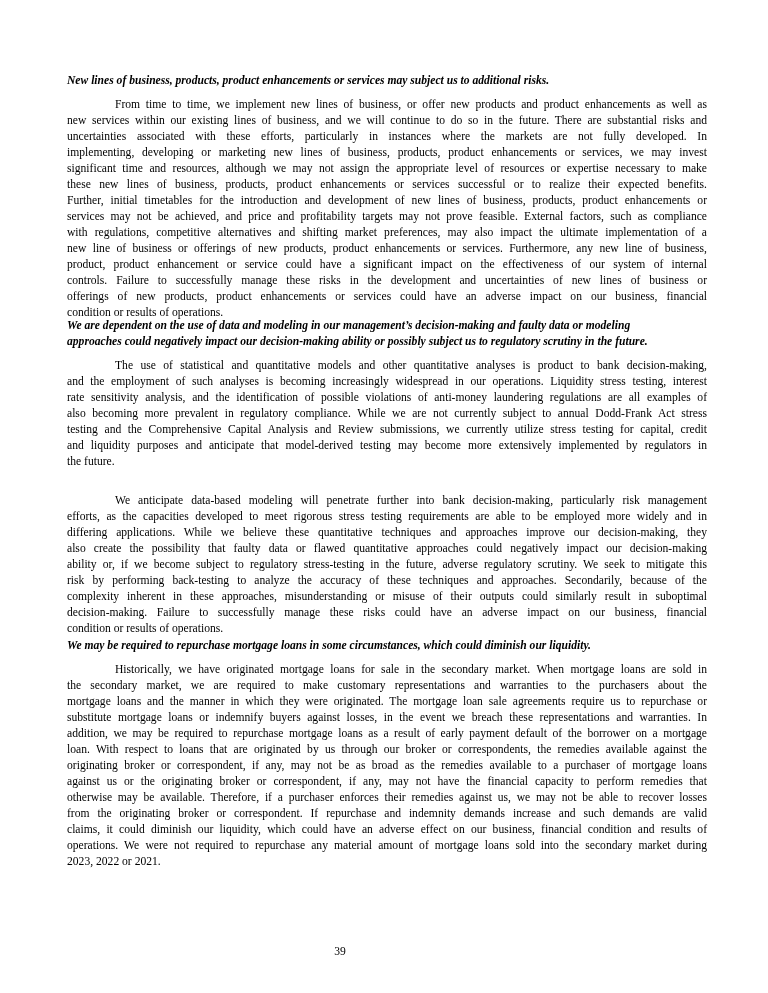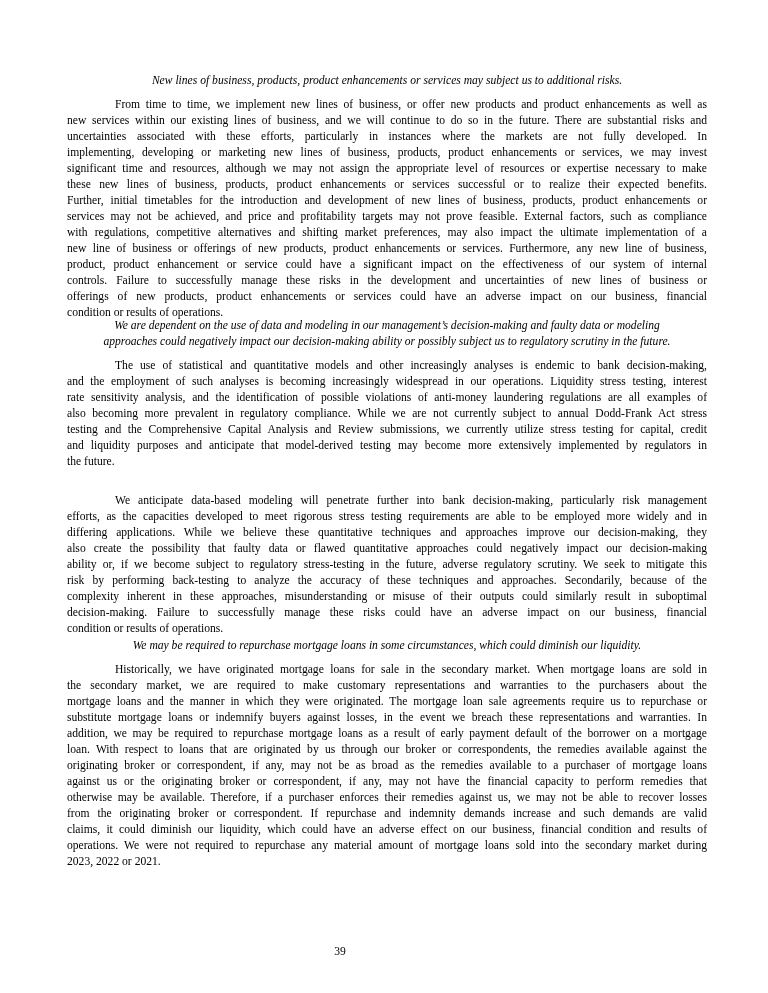--- a/index.html
+++ b/index.html
@@ -3,21 +3,21 @@
   <meta charset="utf-8">
   <style>
     html, body { margin: 0; padding: 0; background: #ffffff; }
     body { width: 768px; height: 993px; position: relative; overflow: hidden; }
     .page {
       position: absolute; left: 0; top: 0; width: 768px; height: 993px;
       font-family: "Liberation Serif", serif; color: #000; font-size: 11.6px;
     }
     .heading {
       position: absolute; left: 67px; width: 640px;
-      font-weight: normal; font-style: italic; line-height: 16px; white-space: nowrap; text-align: center;
+      font-weight: bold; font-style: italic; line-height: 16px; white-space: nowrap;
     }
     .para { position: absolute; left: 67px; width: 640px; }
     .line { display: block; height: 16px; line-height: 16px; white-space: nowrap; }
     .line.just { text-align: justify; text-align-last: justify; }
     .line.indent { padding-left: 48px; box-sizing: border-box; }
     .page-number {
       position: absolute; left: 0; width: 680px; top: 944px;
       text-align: center; line-height: 16px;
     }
   </style>
@@ -42,21 +42,21 @@
     <span class="line just">controls. Failure to successfully manage these risks in the development and uncertainties of new lines of business or</span>
     <span class="line just">offerings of new products, product enhancements or services could have an adverse impact on our business, financial</span>
     <span class="line">condition or results of operations.</span>
   </div>
 
   <div class="heading" style="top:318px;">
     <span class="line">We are dependent on the use of data and modeling in our management’s decision-making and faulty data or modeling</span>
     <span class="line">approaches could negatively impact our decision-making ability or possibly subject us to regulatory scrutiny in the future.</span>
   </div>
   <div class="para" style="top:358px;">
-    <span class="line just indent">The use of statistical and quantitative models and other increasingly analyses is endemic to bank decision-making,</span>
+    <span class="line just indent">The use of statistical and quantitative models and other quantitative analyses is product to bank decision-making,</span>
     <span class="line just">and the employment of such analyses is becoming increasingly widespread in our operations. Liquidity stress testing, interest</span>
     <span class="line just">rate sensitivity analysis, and the identification of possible violations of anti-money laundering regulations are all examples of</span>
     <span class="line just">also becoming more prevalent in regulatory compliance. While we are not currently subject to annual Dodd-Frank Act stress</span>
     <span class="line just">testing and the Comprehensive Capital Analysis and Review submissions, we currently utilize stress testing for capital, credit</span>
     <span class="line just">and liquidity purposes and anticipate that model-derived testing may become more extensively implemented by regulators in</span>
     <span class="line">the future.</span>
   </div>
   <div class="para" style="top:493px;">
     <span class="line just indent">We anticipate data-based modeling will penetrate further into bank decision-making, particularly risk management</span>
     <span class="line just">efforts, as the capacities developed to meet rigorous stress testing requirements are able to be employed more widely and in</span>

